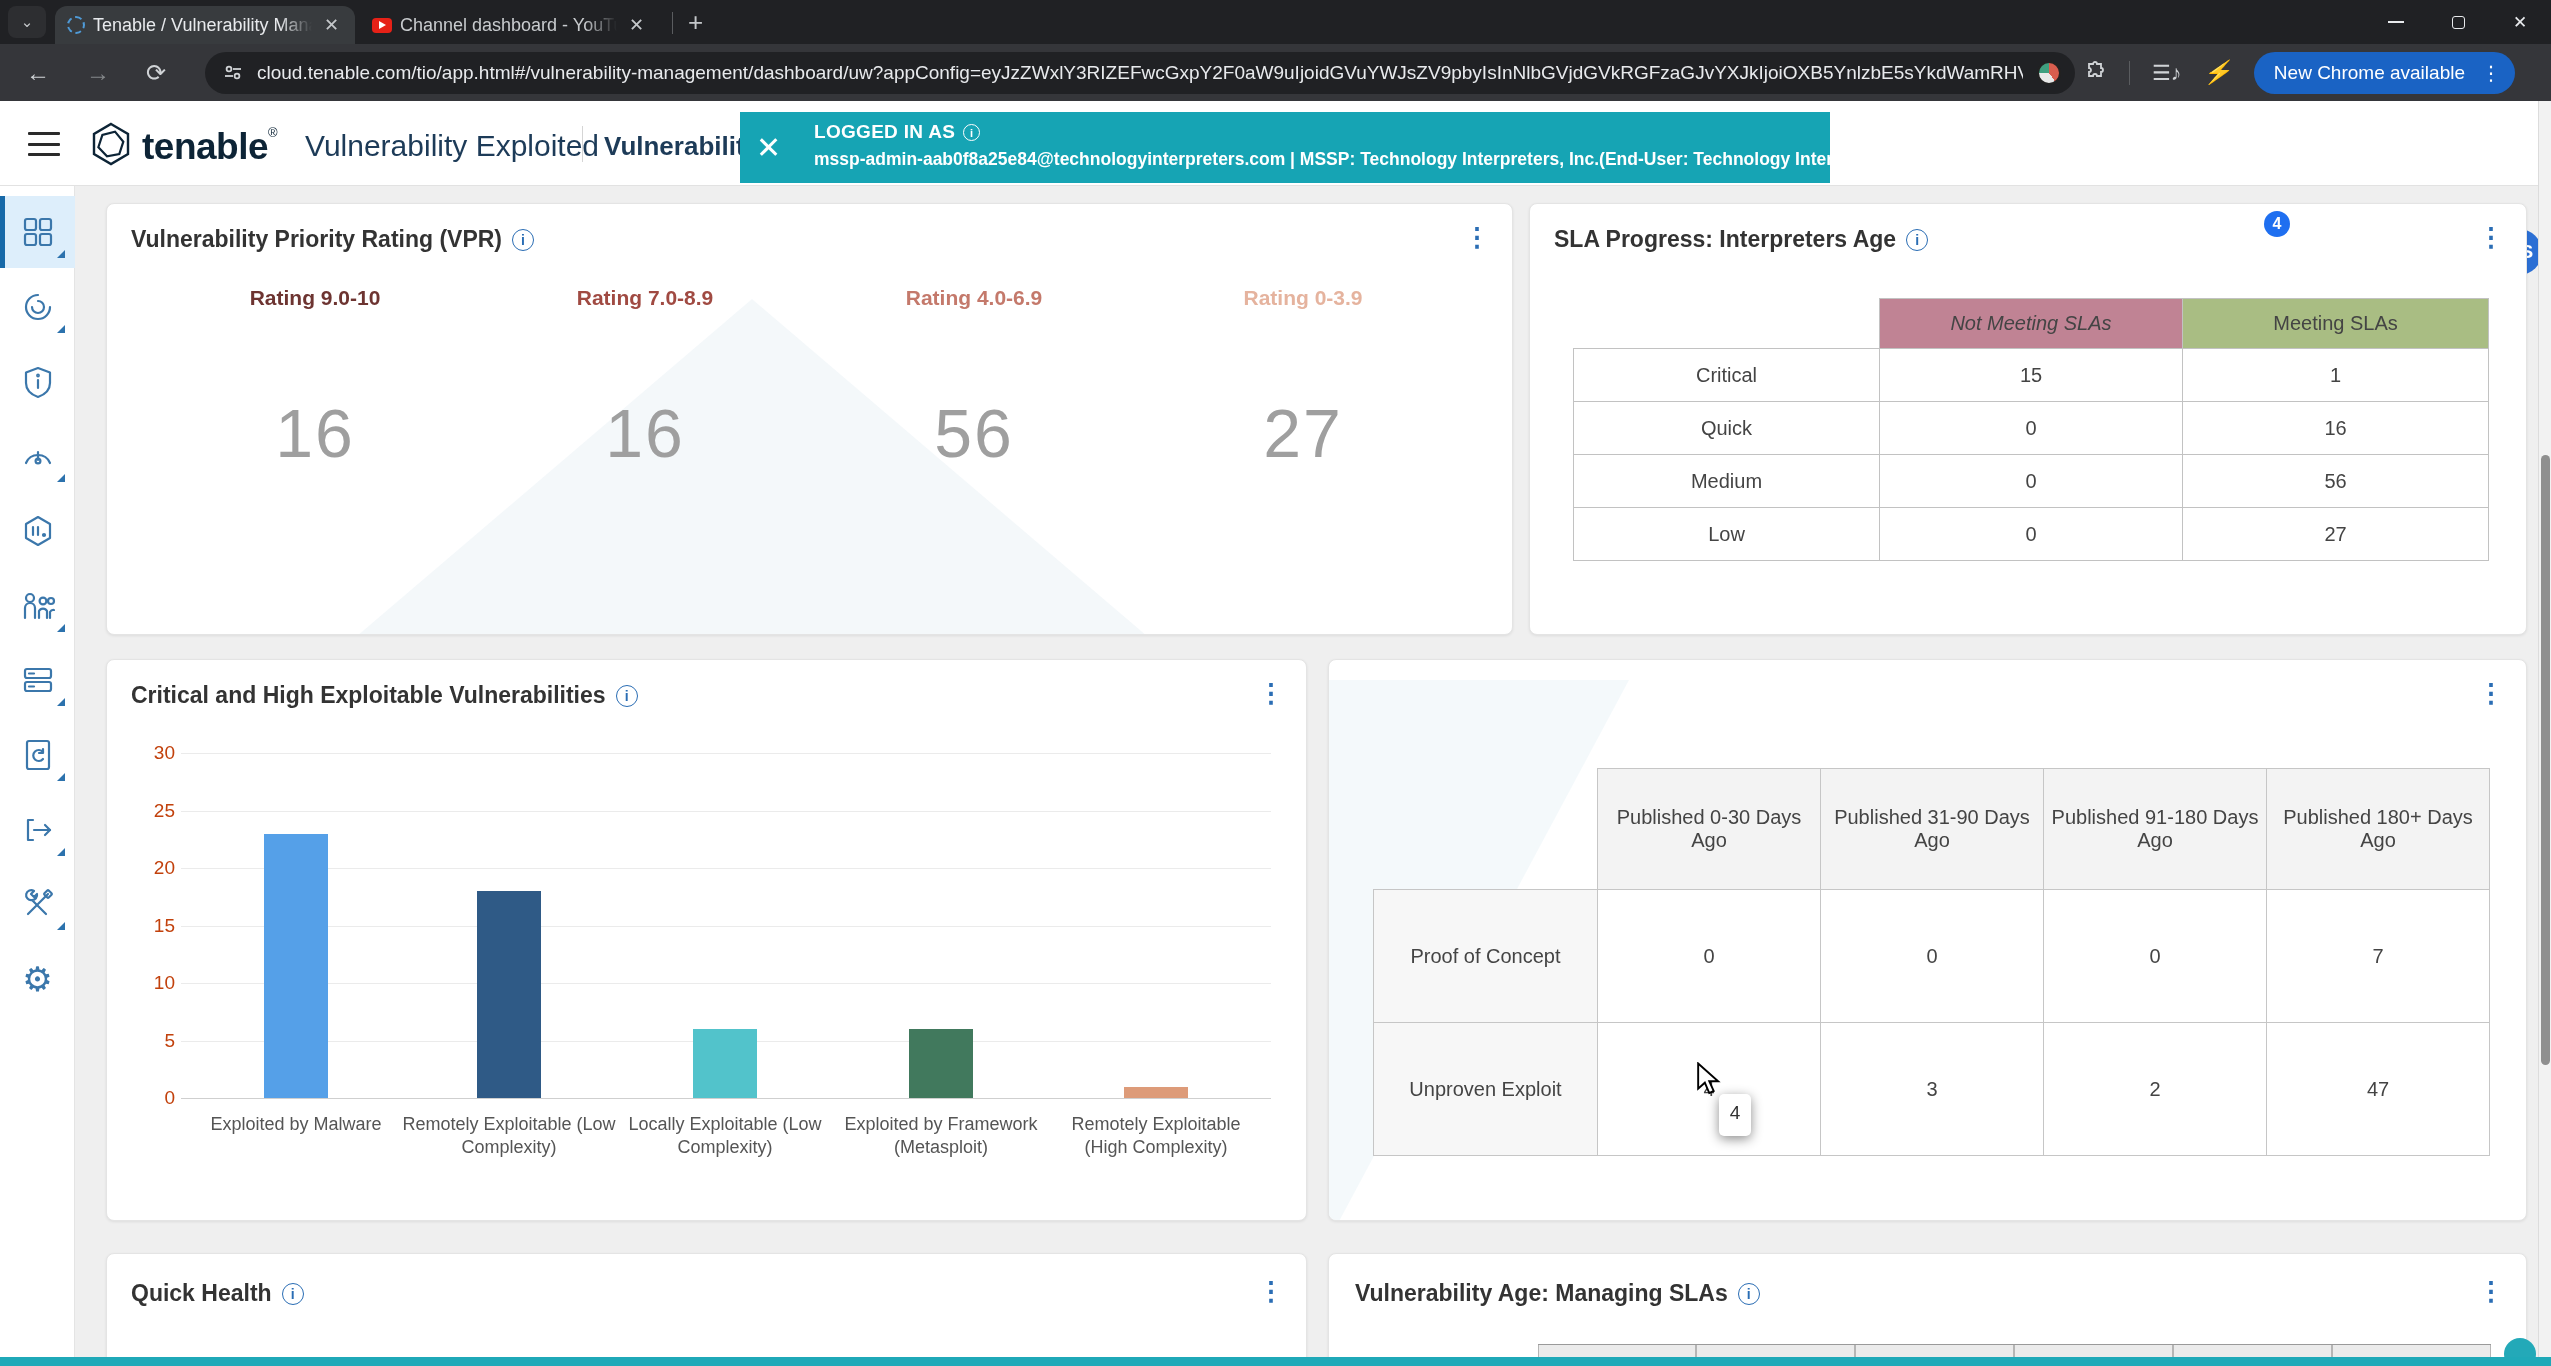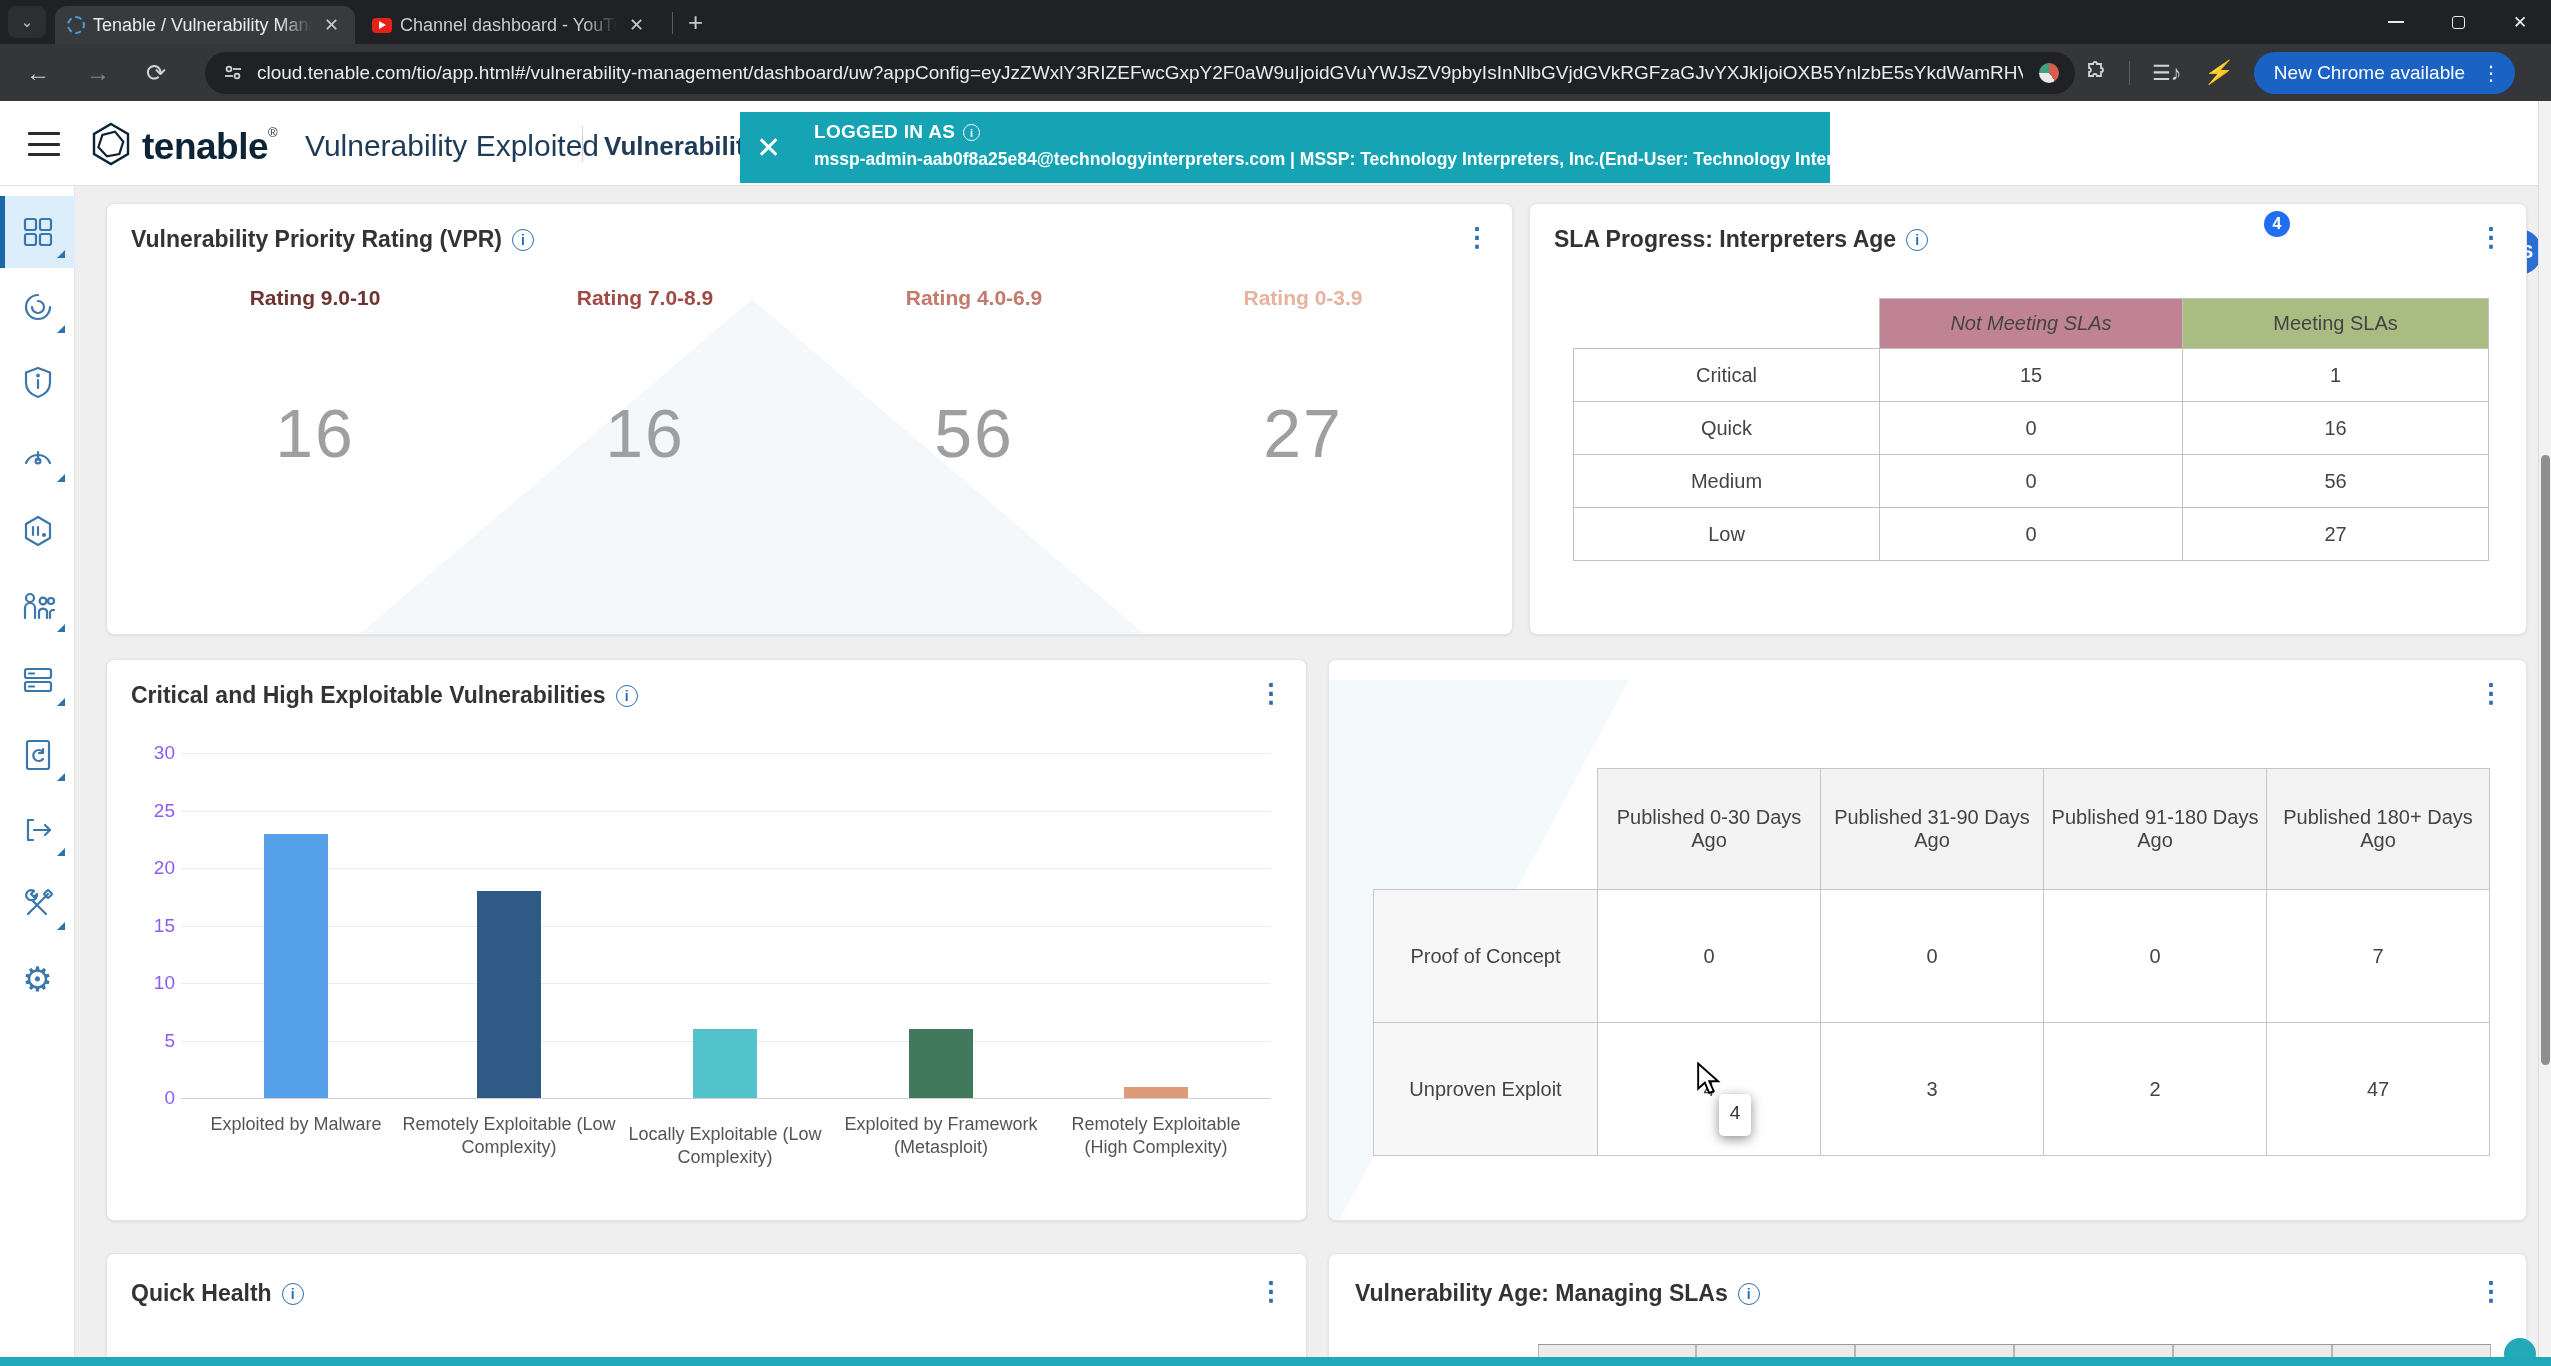--- a/index.html
+++ b/index.html
@@ -89,21 +89,21 @@
   .sla-table { position:absolute; left:43px; top:94px; }
   .sla-table td, .sla-table th { border:1px solid #c2c2c2; font-size:20px; font-weight:normal; color:#444; text-align:center; }
   .sla-table th.blank { border:none; background:transparent; }
   .sla-table th { height:50px; }
   .sla-table td { height:53px; }
   .col-label { width:306px; } .col-nm { width:303px; } .col-m { width:306px; }
 
   .plot { position:absolute; left:74px; top:93px; width:1090px; height:345px; }
   .gridline { position:absolute; left:0; width:100%; height:1px; background:#ebebeb; }
   .gridline.base { background:#cfcfcf; }
-  .ytick { position:absolute; width:54px; text-align:right; font-size:19px; color:#8b5cf6; }
+  .ytick { position:absolute; width:54px; text-align:right; font-size:19px; color:#c2410c; }
   .chart-bar { position:absolute; bottom:0; width:64px; }
   .xlabel { position:absolute; width:216px; text-align:center; font-size:18px; color:#555; line-height:1.3; }
 
   .ft-water { position:absolute; left:0px; top:20px; width:300px; height:560px; background:#eff6fa; opacity:0.7; clip-path:polygon(100% 0, 0 0, 0 100%); }
   .ft-table { position:absolute; left:44px; top:108px; }
   .ft-table td, .ft-table th { border:1px solid #c6c6c6; font-size:20px; color:#444; text-align:center; font-weight:normal; }
   .ft-table th { height:121px; background:#f3f3f3; }
   .ft-table th.blank { border:none; background:transparent; }
   .ft-table td { height:133px; background:#fff; }
   .ft-table td.rowlabel { background:#f7f7f7; }
@@ -395,21 +395,21 @@
       <div class="gridline base" style="top:345px;"></div>
       <div class="chart-bar" style="left: 83px; height: 76.6667%; background: rgb(85, 160, 232);"></div>
       <div class="chart-bar" style="left: 296px; height: 60%; background: rgb(47, 90, 134);"></div>
       <div class="chart-bar" style="left: 512px; height: 20%; background: rgb(82, 195, 203);"></div>
       <div class="chart-bar" style="left: 728px; height: 20%; background: rgb(65, 121, 93);"></div>
       <div class="chart-bar" style="left: 943px; height: 3.33333%; background: rgb(221, 155, 121);"></div>
     </div>
 
     <div class="xlabel" style="left:81px;  top:453px;">Exploited by Malware</div>
     <div class="xlabel" style="left:294px; top:453px;">Remotely Exploitable (Low Complexity)</div>
-    <div class="xlabel" style="left:510px; top:463px;">Locally Exploitable (Low Complexity)</div>
+    <div class="xlabel" style="left:510px; top:453px;">Locally Exploitable (Low Complexity)</div>
     <div class="xlabel" style="left:726px; top:453px;">Exploited by Framework (Metasploit)</div>
     <div class="xlabel" style="left:941px; top:453px;">Remotely Exploitable (High Complexity)</div>
   </div>
 
   <div class="card" style="left:1328px; top:659px; width:1199px; height:562px;">
     <div class="ft-water"></div>
     <div class="kebab" style="right:22px; top:18px;">⋮</div>
     <table class="simple ft-table">
       <tbody>
           <tr>

